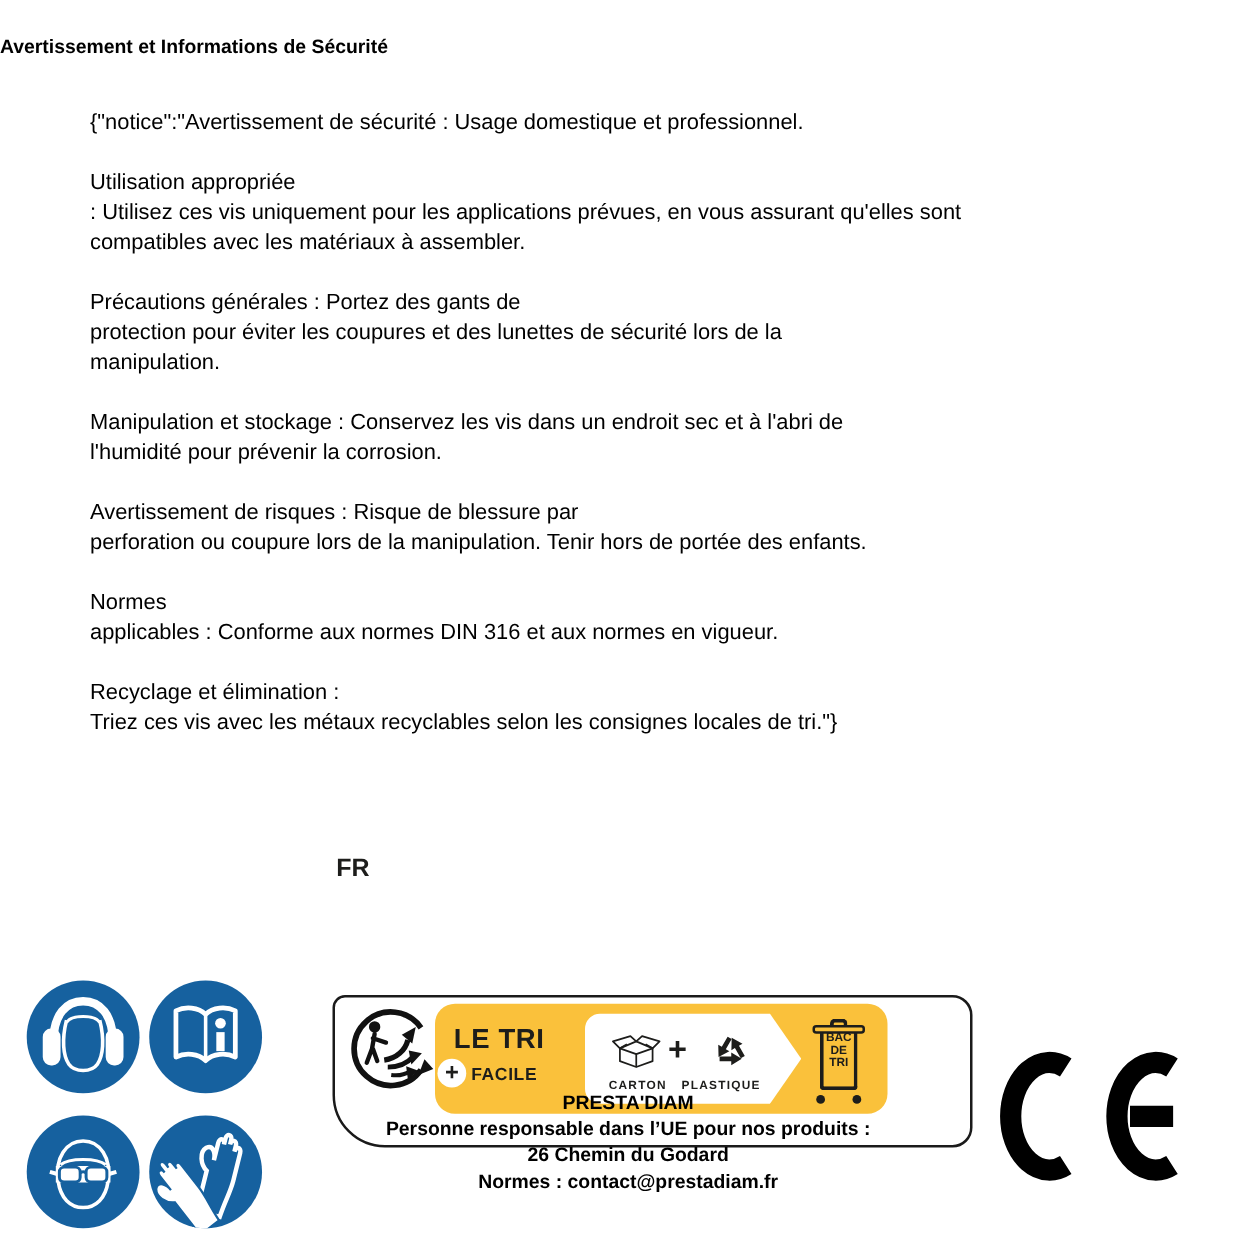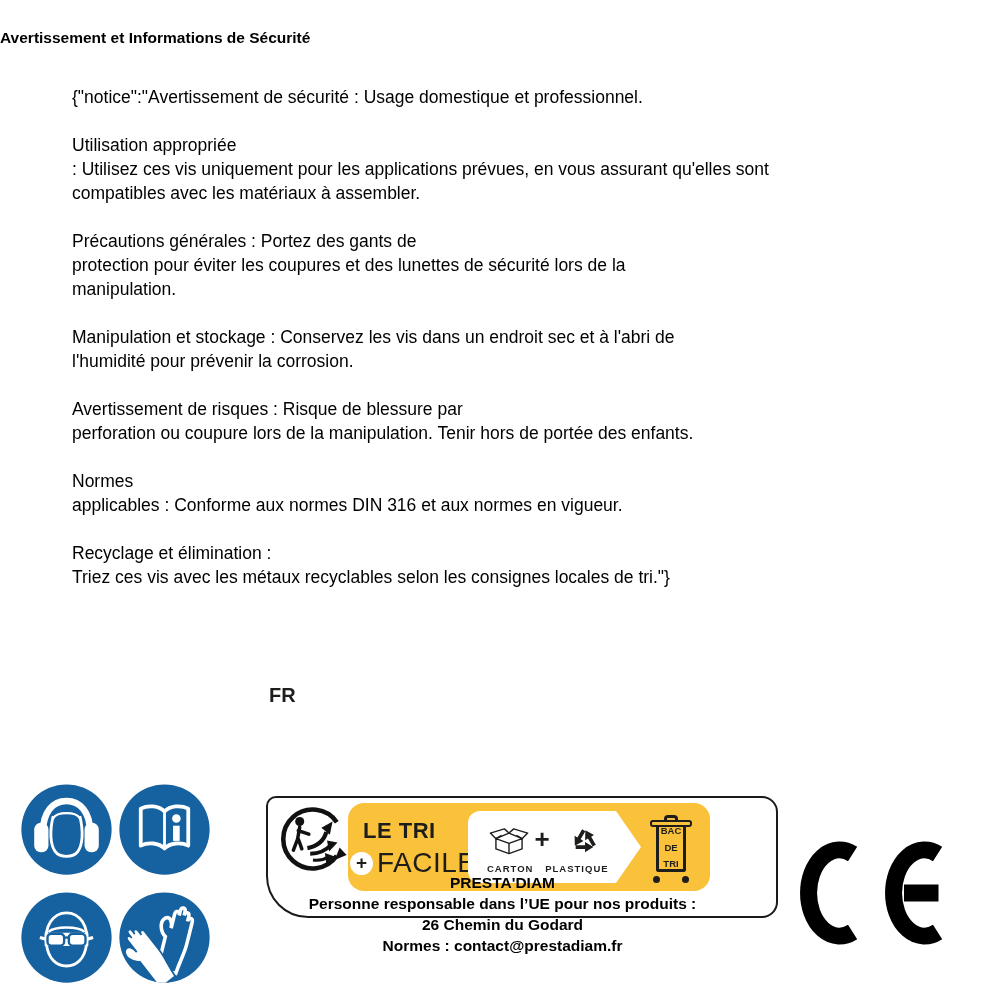--- a/index.html
+++ b/index.html
@@ -23,36 +23,36 @@
            border:2.5px solid #1a1a1a;border-radius:10px 16px 16px 42px;box-sizing:border-box;margin-top:36px;}
   .triman{position:absolute;left:10px;top:6px;width:70px;height:80px;}
   .strip{position:absolute;left:80px;top:5px;width:362px;height:88px;
          background:#FAC13B;border-radius:16px;}
   .banner{position:absolute;left:2px;top:15px;width:118px;}
   .banner-l1{margin-left:13px;font-size:22px;font-weight:900;color:#1d1d1b;letter-spacing:.5px;}
   .banner-l2{display:flex;align-items:center;margin-top:3px;}
   .plus-circle{width:23px;height:23px;border-radius:50%;background:#fff;display:flex;
                align-items:center;justify-content:center;font-weight:900;font-size:19px;
                color:#1d1d1b;flex:0 0 23px;}
-  .banner-facile{margin-left:4px;font-size:28px;font-weight:400;color:#1d1d1b;letter-spacing:.5px;}
+  .banner-facile{margin-left:4px;font-size:14px;font-weight:700;color:#1d1d1b;letter-spacing:.5px;}
   .inset{position:absolute;left:120px;top:8px;width:148px;height:72px;background:#fff;
          border-radius:12px 0 0 12px;display:flex;align-items:center;justify-content:center;}
   .inset::after{content:"";position:absolute;left:100%;top:0;width:25px;height:100%;
                 background:#fff;clip-path:polygon(0 0,100% 50%,0 100%);}
   .material{display:flex;flex-direction:column;align-items:flex-end;width:58px;}
   .material svg{width:48px;height:42px;display:block;}
   .material-label{font-size:9.5px;font-weight:bold;letter-spacing:1px;color:#1d1d1b;margin-top:1px;}
   .mat-plus{font-size:26px;font-weight:900;color:#1d1d1b;padding:0 1px 16px 1px;}
   .bin{position:absolute;left:302px;top:12px;width:42px;height:68px;}
   .bin-handle{width:14px;height:5px;border:3px solid #1d1d1b;border-bottom:none;
               border-radius:4px 4px 0 0;margin:0 auto;box-sizing:border-box;}
   .bin-lid{width:42px;height:7px;border:2.5px solid #1d1d1b;border-radius:3px;box-sizing:border-box;}
   .bin-body{width:30px;height:46px;margin:-1px auto 0;border:3px solid #1d1d1b;border-top:none;
             border-radius:0 0 3px 3px;box-sizing:border-box;display:flex;flex-direction:column;
-            align-items:center;justify-content:space-between;font-weight:900;font-size:9.5px;
+            align-items:center;justify-content:flex-start;font-weight:900;font-size:9.5px;
             line-height:10px;color:#1d1d1b;}
   .bin-wheel{position:absolute;bottom:0;width:7px;height:7px;border-radius:50%;background:#1d1d1b;}
   .bin-wheel.w-left{left:3px;}  .bin-wheel.w-right{right:3px;}
   .tagline{position:absolute;right:10px;top:97px;font-style:italic;font-weight:bold;
            font-size:15px;color:#1d1d1b;}
 
   
   .responsible{position:absolute;left:0;top:872px;width:1005px;text-align:center;
                font-weight:bold;font-size:15.5px;line-height:21px;}
 

